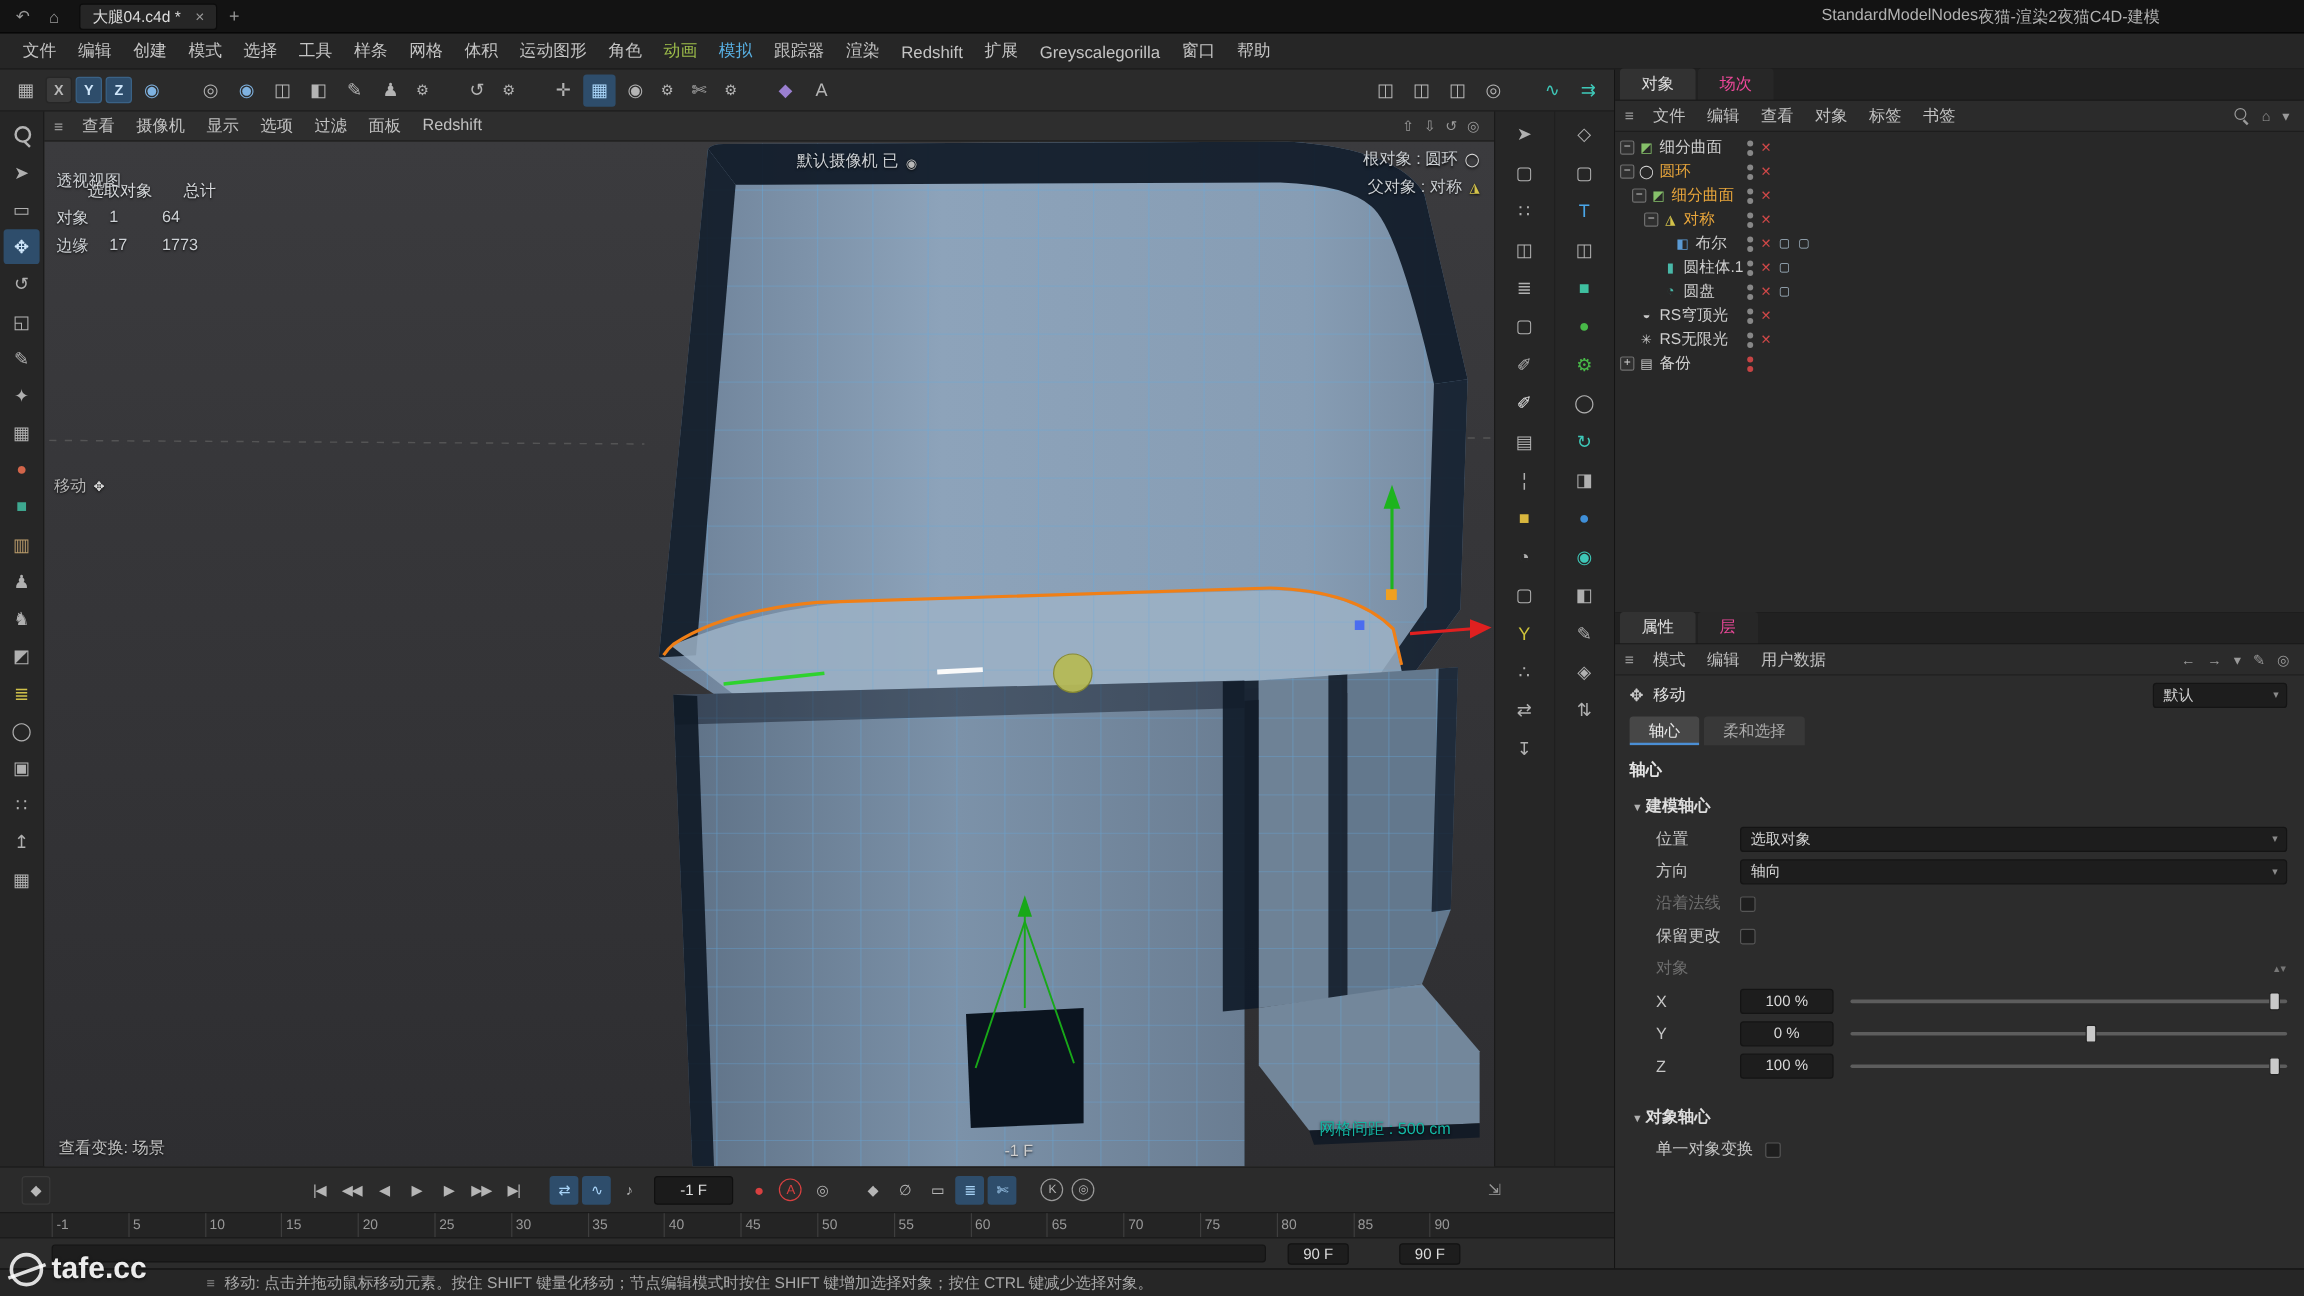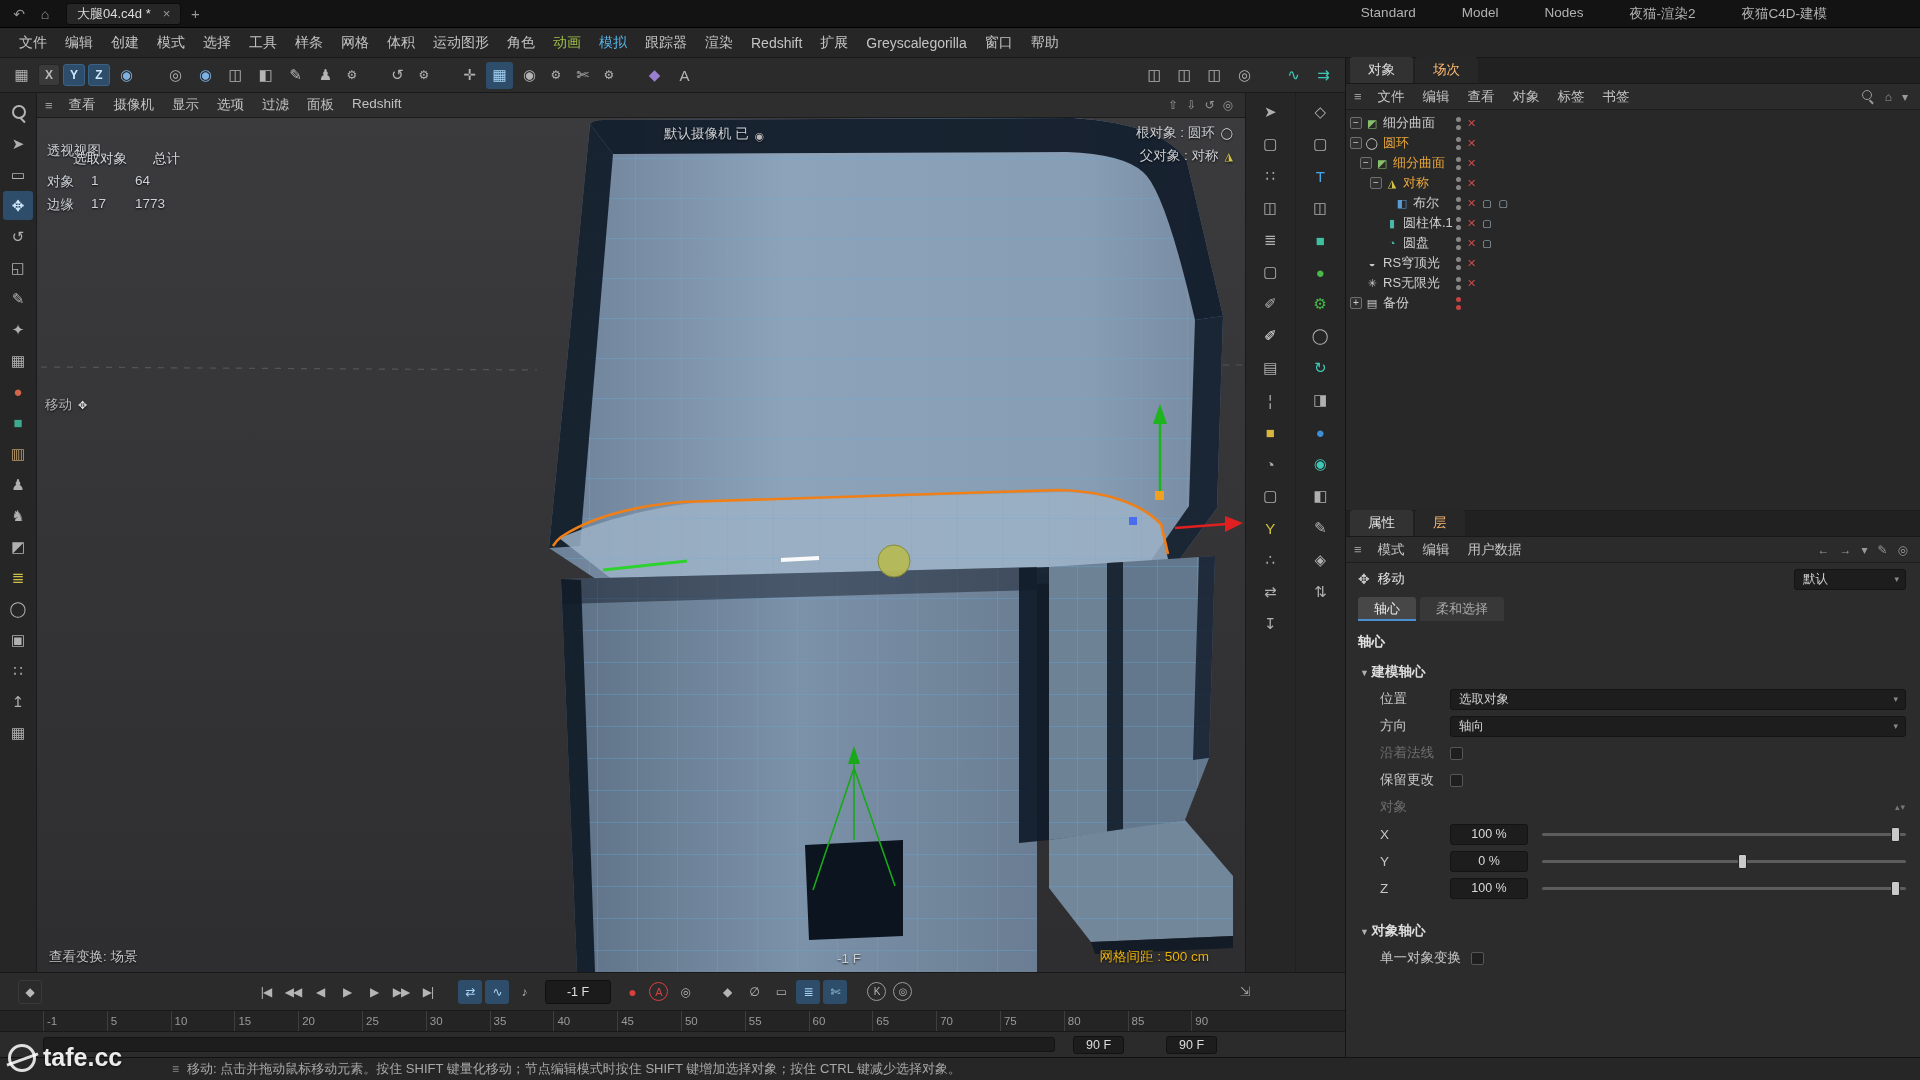--- a/index.html
+++ b/index.html
@@ -8,21 +8,21 @@
 .app{position:relative;width:1920px;height:1080px;display:flex;flex-direction:column;background:#232323}
 
 
 .titlebar{height:28px;background:#131313;display:flex;align-items:center;padding:0 8px;gap:4px;border-bottom:1px solid #000}
 .tb-nav{width:22px;height:20px;display:flex;align-items:center;justify-content:center;color:#9a9a9a;font-size:14px;border-radius:3px}
 .doc-tab{height:22px;background:#262626;border:1px solid #0c0c0c;border-radius:3px;display:flex;align-items:center;padding:0 10px;gap:12px;margin-left:6px}
 .doc-title{font-size:13px;color:#dcdcdc;white-space:nowrap}
 .doc-close{color:#9a9a9a;font-size:13px}
 .tb-plus{width:20px;height:20px;display:flex;align-items:center;justify-content:center;color:#9a9a9a;font-size:15px}
 .tb-spacer{flex:1}
-.layouts{display:flex;gap:46px;margin-right:85px}
+.layouts{display:flex;margin-right:112px}
 .layout-item{font-size:13.5px;color:#b2b2b2;white-space:nowrap}
 
 
 .menubar{height:30px;background:#262626;border-bottom:1px solid #181818;display:flex;align-items:center;padding:0 10px}
 .menu-item{padding:4px 9px;font-size:14px;color:#c4c4c4;white-space:nowrap}
 
 
 .content{flex:1;display:flex;min-height:0}
 .left-region{width:1345px;display:flex;flex-direction:column;min-width:0}
 
@@ -63,32 +63,32 @@
 .stats-row{display:grid;grid-template-columns:44px 44px auto;margin-top:5px;color:#cfd3d7}
 .cam-label{left:627px;top:7px;display:flex;gap:6px;align-items:flex-end}
 .cam-ico{font-size:11px;color:#b8b8b8}
 .right-hud{right:12px;top:6px;display:flex;gap:6px;align-items:center}
 .right-hud.parent{top:29px}
 .mini-ico{font-size:11px;color:#e0e0e0}
 .mini-ico.yellow{color:#d3c24a}
 .tool-label{left:8px;top:278px;color:#b5b5b5;display:flex;gap:6px;align-items:center}
 .bottom-left{left:12px;bottom:6px;color:#c3c3c3}
 .bottom-frame{left:800px;bottom:6px;color:#cfcfcf}
-.bottom-grid{right:36px;bottom:6px;color:#eab308}
+.bottom-grid{right:36px;bottom:22px;color:#14b8a6}
 
 
 .right-cols{width:100px;background:#262626;border-left:1px solid #1a1a1a;display:flex}
 .rc{width:50px;display:flex;flex-direction:column;align-items:center;padding-top:4px;gap:2px}
 .rc:first-child{border-right:1px solid #1f1f1f}
 .rc-icon{width:32px;height:30px;display:flex;align-items:center;justify-content:center;border-radius:3px;color:#b0b0b0;font-size:15px;flex:none}
 
 
 .right-panel{flex:1;background:#2b2b2b;border-left:1px solid #141414;display:flex;flex-direction:column;min-width:0}
 .panel-tabs{height:26px;background:#212121;display:flex;align-items:flex-end;padding:0 4px;gap:2px;border-bottom:1px solid #191919}
-.panel-tab{padding:4px 18px;font-size:13.5px;color:#fdba74;border-radius:3px 3px 0 0;background:#272727}
+.panel-tab{padding:4px 18px;font-size:13.5px;color:#ec4899;border-radius:3px 3px 0 0;background:#272727}
 .panel-tab.active{background:#323232;color:#e0e0e0}
 .panel-menu{height:26px;background:#2b2b2b;border-bottom:1px solid #1d1d1d;display:flex;align-items:center;padding:0 8px;gap:2px;font-size:13.5px}
 .burger{color:#9a9a9a;margin-right:6px;font-size:13px}
 .pm-items{display:flex;gap:2px}
 .pm-item{padding:2px 8px;color:#c2c2c2;white-space:nowrap}
 .pm-right{margin-left:auto;display:flex;gap:10px;align-items:center;padding-right:4px}
 .pm-ico{color:#9a9a9a;font-size:12px}
 .mini-mag{position:relative;width:13px;height:13px;display:inline-block}
 .mini-mag::before{content:"";position:absolute;top:0;left:0;width:8px;height:8px;border:1.5px solid #9a9a9a;border-radius:50%}
 .mini-mag::after{content:"";position:absolute;bottom:1px;right:1px;width:5px;height:1.5px;background:#9a9a9a;transform:rotate(45deg)}

